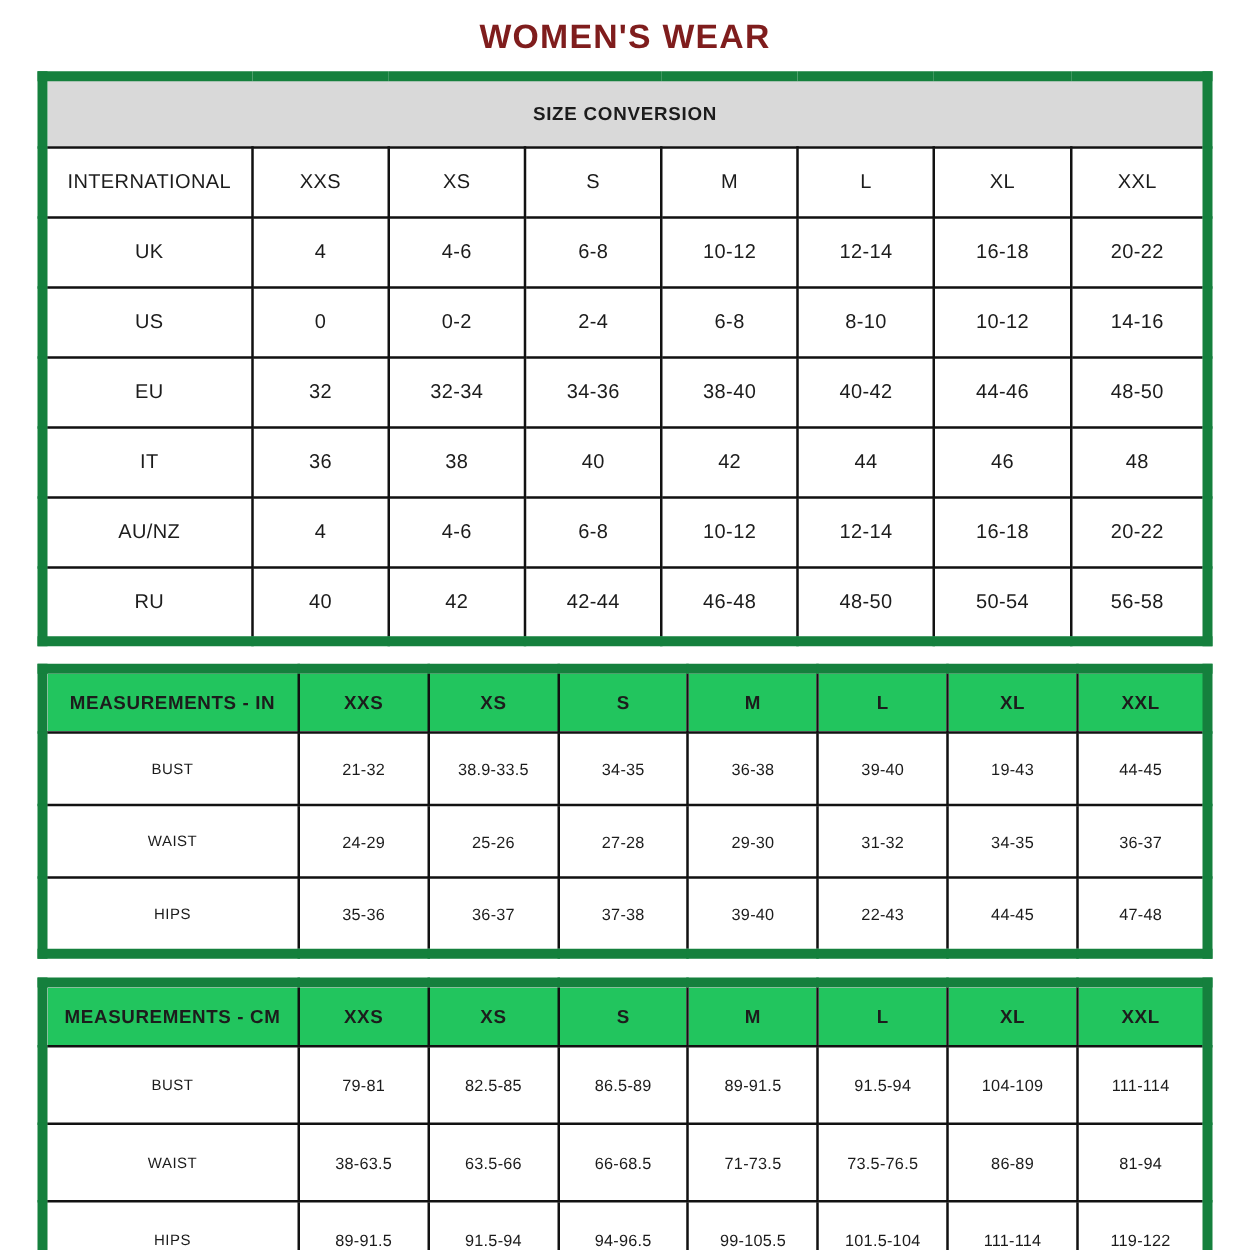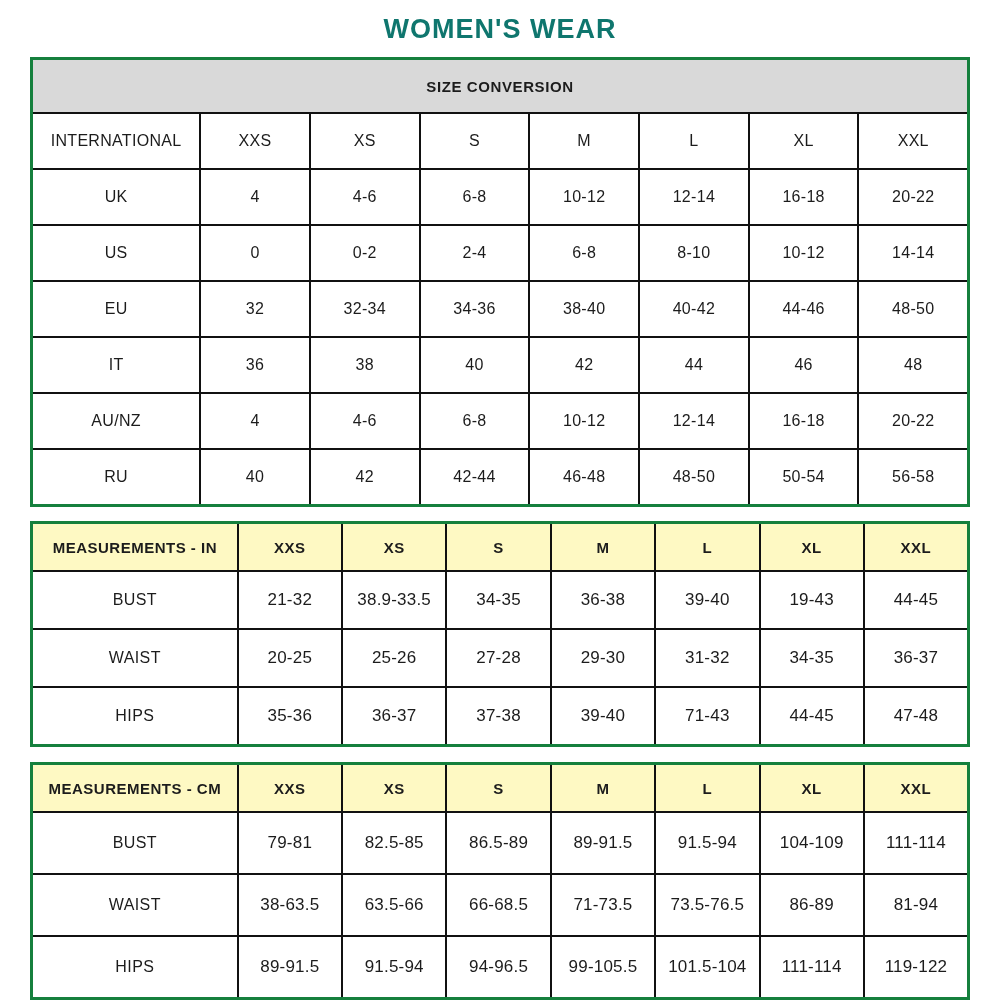--- a/index.html
+++ b/index.html
@@ -12,55 +12,55 @@
     color: #1c1c1c;
   }
   .page { padding: 0 30px; box-sizing: border-box; }
   h1.title {
     text-align: center;
     font-size: 27px;
     font-weight: bold;
     letter-spacing: 1px;
     margin: 0;
     padding: 14px 0 12px 0;
-    color: #0f766e;
+    color: #7f1d1d;
   }
   table.sizes {
     width: 100%;
     border-collapse: collapse;
     table-layout: fixed;
-    border: 3px solid #15803d;
+    border: 8px solid #15803d;
   }
   table.sizes td, table.sizes th {
     border: 2px solid #111;
     text-align: center;
     vertical-align: middle;
     padding: 0 2px;
     overflow: hidden;
     white-space: nowrap;
   }
   
   .t1 .banner {
     background: #d9d9d9;
     font-weight: bold;
     font-size: 15px;
     letter-spacing: 0.6px;
     height: 52px;
   }
   .t1 td { font-weight: normal; font-size: 16px; height: 54px; letter-spacing: 0.3px; }
   
   .tm th {
-    background: #fef9c3;
+    background: #22c55e;
     font-weight: bold;
     font-size: 15px;
     letter-spacing: 0.5px;
     height: 46px;
   }
-  .tm td.rowlabel { font-size: 16px; letter-spacing: 0.4px; }
-  .tm td { font-size: 17px; letter-spacing: 0.2px; }
+  .tm td.rowlabel { font-size: 12px; letter-spacing: 0.4px; }
+  .tm td { font-size: 13px; letter-spacing: 0.2px; }
   .t2 td { height: 56px; }
   .t3 td { height: 60px; }
   .gap14 { height: 14px; }
   .gap15 { height: 15px; }
 </style>
 </head>
 <body>
 
 <div class="page">
 
@@ -102,21 +102,21 @@
       <td>20-22</td>
     </tr>
     <tr>
       <td>US</td>
       <td>0</td>
       <td>0-2</td>
       <td>2-4</td>
       <td>6-8</td>
       <td>8-10</td>
       <td>10-12</td>
-      <td>14-14</td>
+      <td>14-16</td>
     </tr>
     <tr>
       <td>EU</td>
       <td>32</td>
       <td>32-34</td>
       <td>34-36</td>
       <td>38-40</td>
       <td>40-42</td>
       <td>44-46</td>
       <td>48-50</td>
@@ -183,35 +183,35 @@
       <td>21-32</td>
       <td>38.9-33.5</td>
       <td>34-35</td>
       <td>36-38</td>
       <td>39-40</td>
       <td>19-43</td>
       <td>44-45</td>
     </tr>
     <tr>
       <td class="rowlabel">WAIST</td>
-      <td>20-25</td>
+      <td>24-29</td>
       <td>25-26</td>
       <td>27-28</td>
       <td>29-30</td>
       <td>31-32</td>
       <td>34-35</td>
       <td>36-37</td>
     </tr>
     <tr>
       <td class="rowlabel">HIPS</td>
       <td>35-36</td>
       <td>36-37</td>
       <td>37-38</td>
       <td>39-40</td>
-      <td>71-43</td>
+      <td>22-43</td>
       <td>44-45</td>
       <td>47-48</td>
     </tr>
   </tbody>
     </table>
 
   <div class="gap15"></div>
 
   <table class="sizes tm t3">
     <colgroup>

